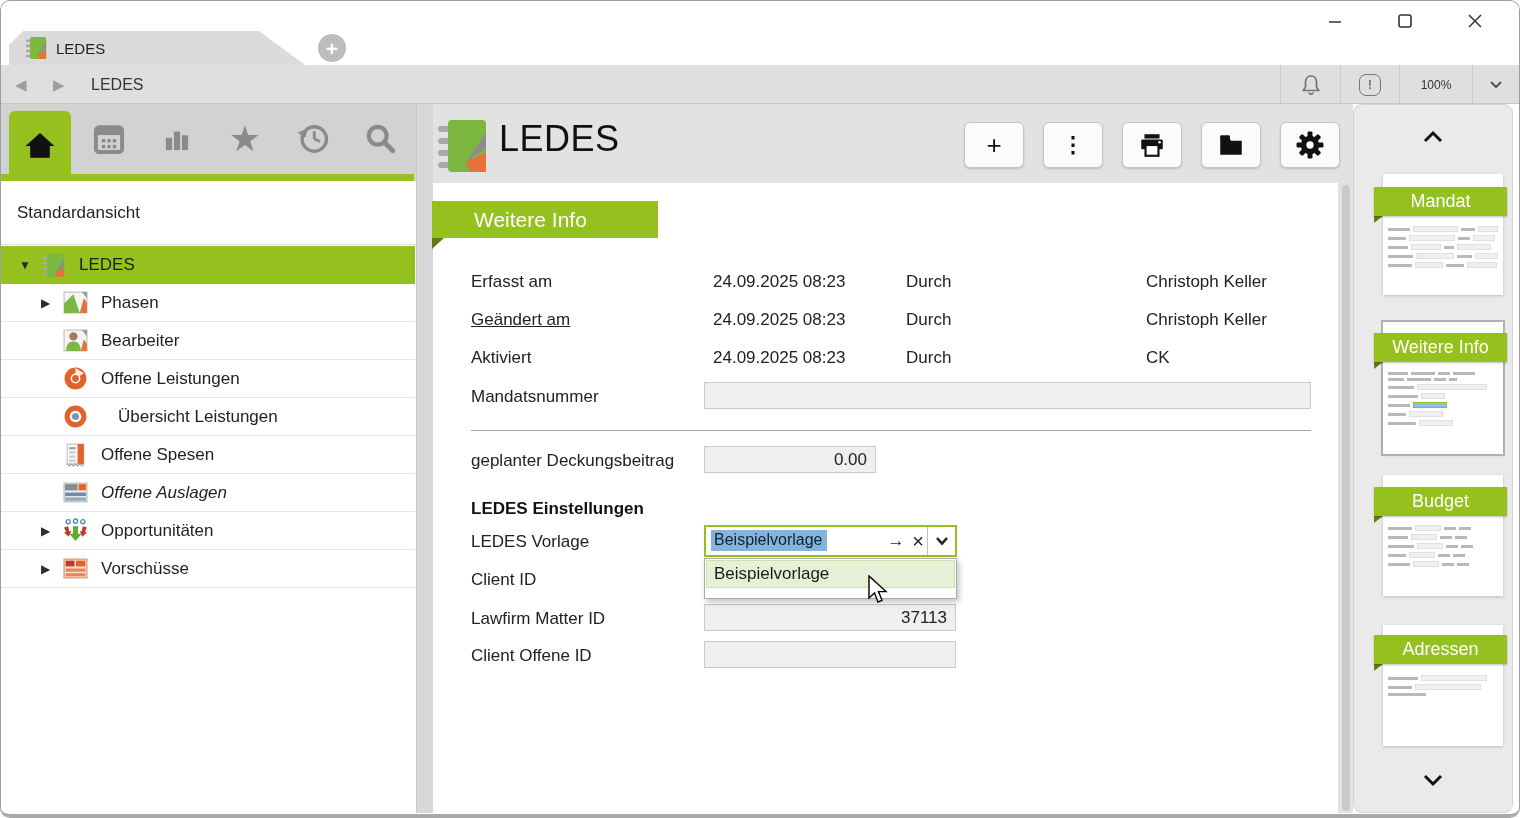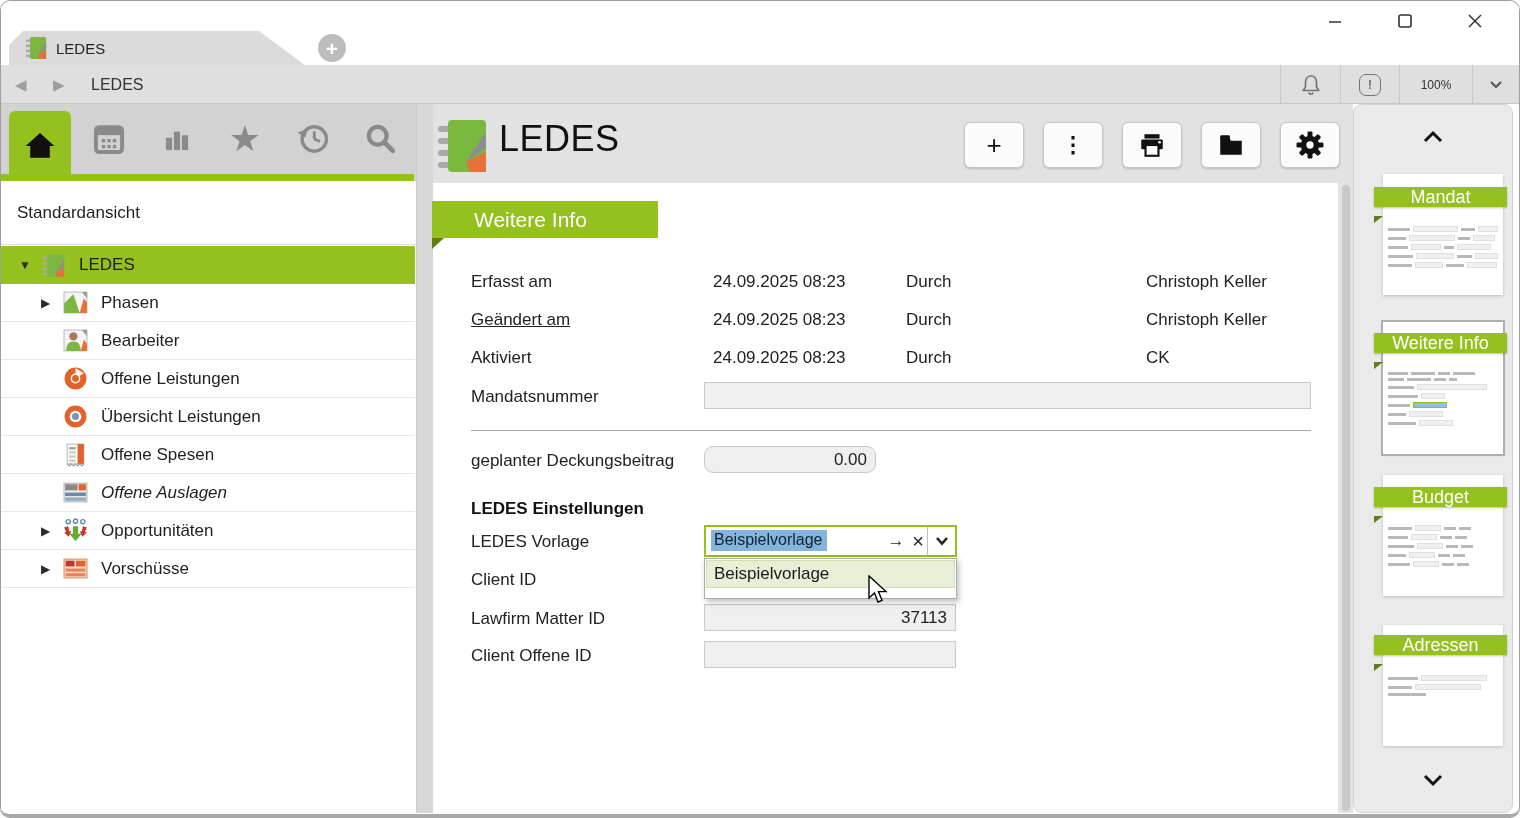--- a/index.html
+++ b/index.html
@@ -94,21 +94,21 @@
     border:1px solid #ababab; box-shadow:2px 3px 6px rgba(0,0,0,0.25); }
   .ditem { position:absolute; left:1px; top:1px; width:249px; height:28px; background:#e7f0d6;
     border:1px solid #cfe0ae; font-size:17px; color:#1a1a1a; display:flex; align-items:center;
     padding-left:7px; }
 
   
   .rightpanel { position:absolute; left:1352px; top:103px; width:160px; height:709px;
     background:#eaeaea; border:1px solid #d2d2d2; border-radius:9px; }
   .thumb-page { position:absolute; background:#fff; box-shadow:0 1px 3px rgba(0,0,0,0.2); }
   .thumb-page.sel { outline:2px solid #b0b0b0; }
-  .thumb-banner { position:absolute; height:20px; background:#95c11f; color:#fff; font-size:18px;
+  .thumb-banner { position:absolute; height:29px; background:#95c11f; color:#fff; font-size:18px;
     display:flex; align-items:center; justify-content:center; box-shadow:0 1px 2px rgba(0,0,0,0.25); }
   .thumb-fold { position:absolute; width:0; height:0; border-top:7px solid #5f7f15;
     border-right:9px solid transparent; }
   .mini { position:absolute; left:0; width:120px; padding:3px 5px; }
   .mrow { display:flex; align-items:center; gap:3px; margin:3px 0; }
   .mlbl { height:3px; background:#b9b9b9; }
   .mbox { height:6px; background:#f0f0f0; border:1px solid #e0e0e0; }
   .mblue { height:6px; background:#8fc0e2; border:1px solid #95c11f; }
   .chev { position:absolute; left:50%; transform:translateX(-50%); }
 
@@ -279,21 +279,21 @@
         </svg>
         <span class="tlabel" style="left:100px;">Offene Leistungen</span>
       </div>
 
       <div class="trow">
         <svg class="ticon" style="left:62px;" viewBox="0 0 24 24">
           <circle cx="12" cy="12" r="10.5" fill="#e2622b"></circle>
           <circle cx="12" cy="12" r="5.6" fill="#fff"></circle>
           <circle cx="12" cy="12" r="3.4" fill="#7a95ad"></circle>
         </svg>
-        <span class="tlabel" style="left:100px;">Übersicht Leistungen</span>
+        <span class="tlabel" style="left:117px;">Übersicht Leistungen</span>
       </div>
 
       <div class="trow">
         <svg class="ticon" style="left:62px;" viewBox="0 0 24 24">
           <rect x="4" y="2" width="16" height="19" fill="#f7f7f7" stroke="#bdbdbd"></rect>
           <rect x="14" y="2" width="6" height="19" fill="#e2622b"></rect>
           <rect x="6" y="5" width="6" height="2" fill="#9a9a9a"></rect>
             <rect x="6" y="9" width="6" height="2" fill="#c9c9c9"></rect>
           <rect x="6" y="13" width="6" height="2" fill="#c9c9c9"></rect>
             <rect x="6" y="17" width="6" height="2" fill="#c9c9c9"></rect>
@@ -416,21 +416,21 @@
   <div class="fval" style="left:712px;top:347px;">24.09.2025 08:23</div>
   <div class="fval" style="left:905px;top:347px;">Durch</div>
   <div class="fval" style="left:1145px;top:347px;">CK</div>
 
   <div class="flabel" style="top:386px;">Mandatsnummer</div>
   <input class="finput" style="left: 703px; top: 381px; width: 607px; height: 27px;" readonly="" value="">
 
   <div class="formdivider"></div>
 
   <div class="flabel" style="top:450px;">geplanter Deckungsbeitrag</div>
-  <input class="finput" style="left: 703px; top: 445px; width: 172px; height: 27px; text-align: right; border-radius: 9px;" readonly="" value="0.00">
+  <input class="finput" style="left: 703px; top: 445px; width: 172px; height: 27px; text-align: right;" readonly="" value="0.00">
 
   <div class="sheading" style="top:498px;">LEDES Einstellungen</div>
 
   <div class="flabel" style="top:531px;">LEDES Vorlage</div>
   <div class="combo">
     <span class="combo-text">Beispielvorlage</span>
     <span class="combo-goto">→</span>
     <span class="combo-clear">×</span>
     <span class="combo-dd">
       <svg width="14" height="10">

